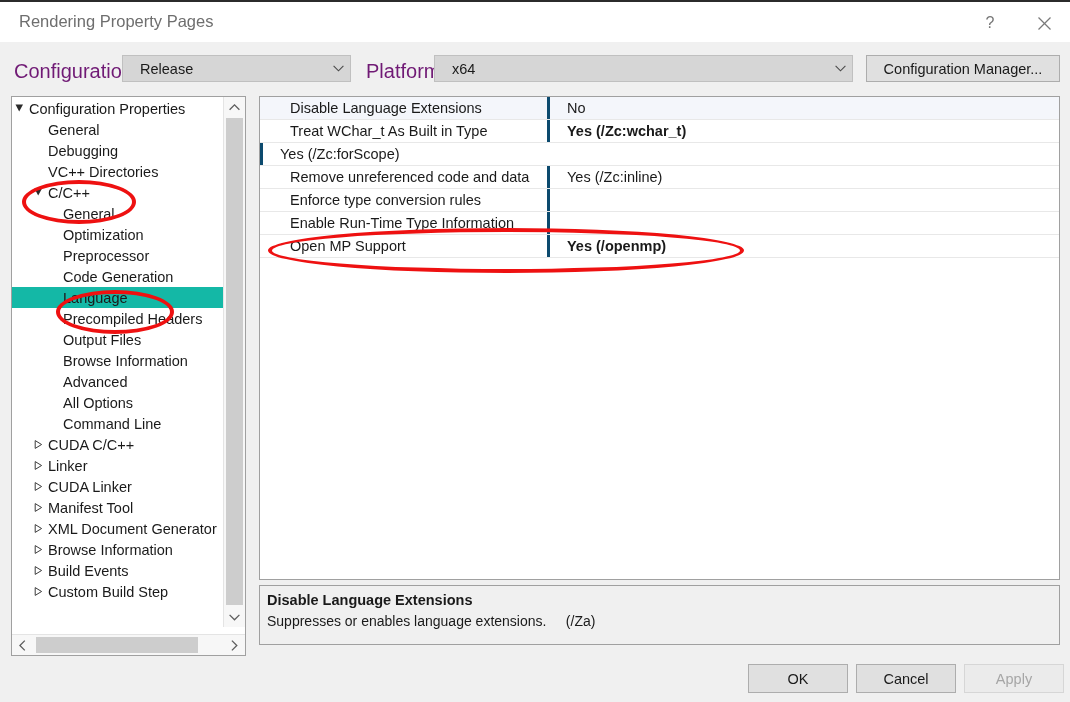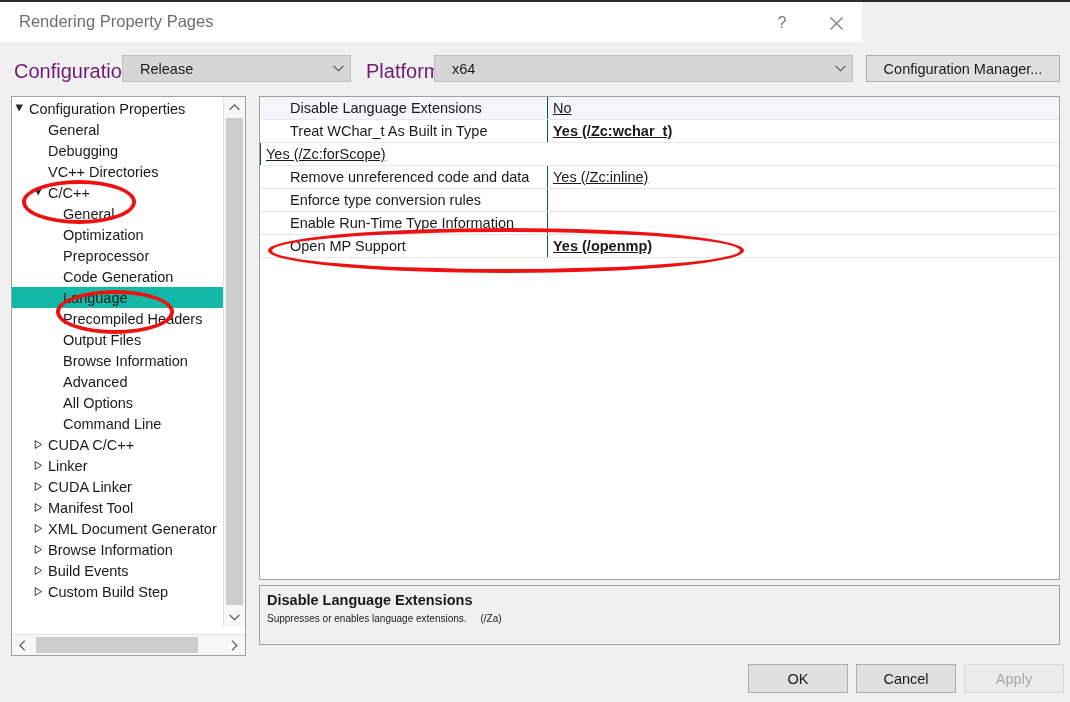--- a/index.html
+++ b/index.html
@@ -22,21 +22,21 @@
   .topline {
     position: absolute;
     left: 0; top: 0;
     width: 1070px; height: 2px;
     background: #2b2b2b;
   }
   
   .titlebar {
     position: absolute;
     left: 0; top: 2px;
-    width: 862px; height: 40px;
+    width: 1070px; height: 40px;
     background: #ffffff;
   }
   .title-text {
     position: absolute;
     left: 19px; top: 10px;
     font-size: 16.5px;
     color: #6e6e6e;
     white-space: nowrap;
   }
   .tb-btn {
@@ -218,27 +218,26 @@
   .prow .pname {
     width: 287px;
     min-width: 287px;
     padding-left: 30px;
     box-sizing: border-box;
     white-space: nowrap;
     overflow: hidden;
   }
   .prow .pval {
     flex: 1;
-    padding-left: 5px;
-    border-left: 1px solid #0c4a6e;
+    padding-left: 17px;
+    border-left: 3px solid #0c4a6e;
     height: 22px;
     display: flex;
     align-items: center;
     white-space: nowrap;
-    text-decoration: underline;
   }
   .prow .pval.bold { font-weight: bold; }
 
   
   .desc-panel {
     position: absolute;
     left: 259px; top: 585px;
     width: 801px; height: 60px;
     background: #f0f0f0;
     border: 1px solid #a0a0a0;
@@ -248,21 +247,21 @@
     position: absolute;
     left: 7px; top: 6px;
     font-size: 14.5px;
     font-weight: bold;
     color: #1a1a1a;
     white-space: nowrap;
   }
   .desc-body {
     position: absolute;
     left: 7px; top: 27px;
-    font-size: 10px;
+    font-size: 14px;
     color: #1a1a1a;
     white-space: pre;
   }
 
   
   .dbtn {
     position: absolute;
     top: 664px;
     height: 29px;
     border: 1px solid #adadad;

